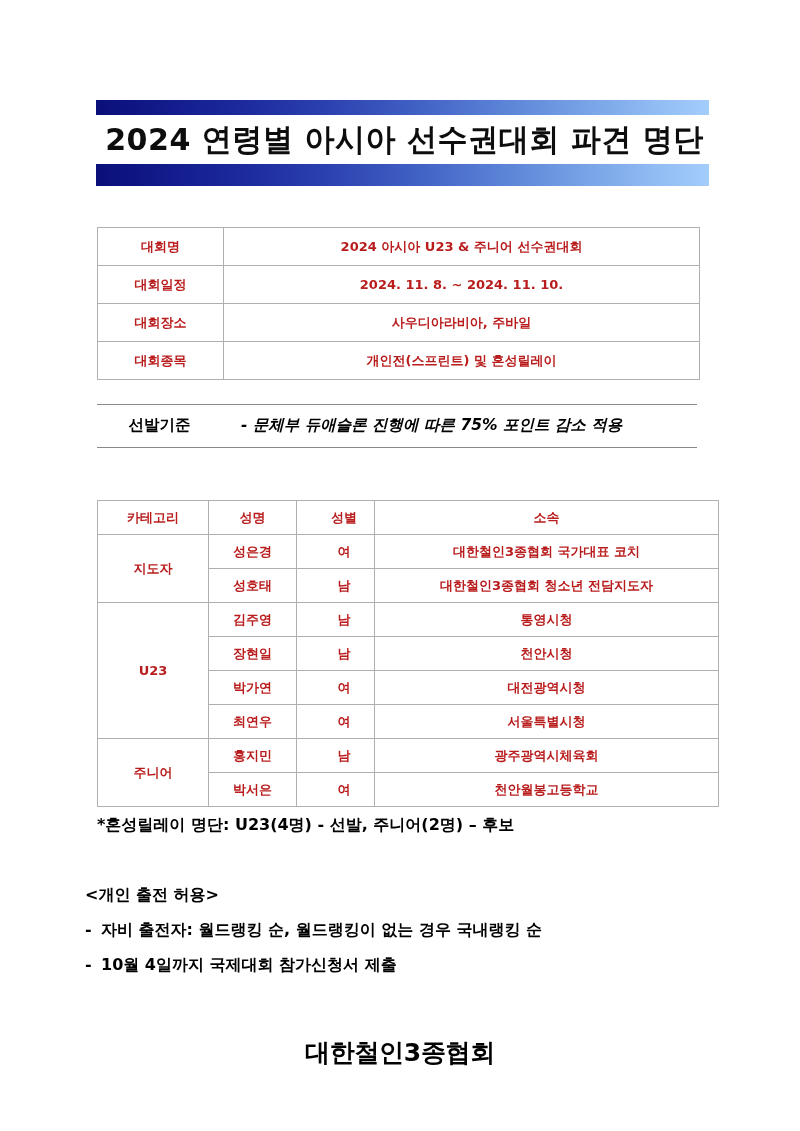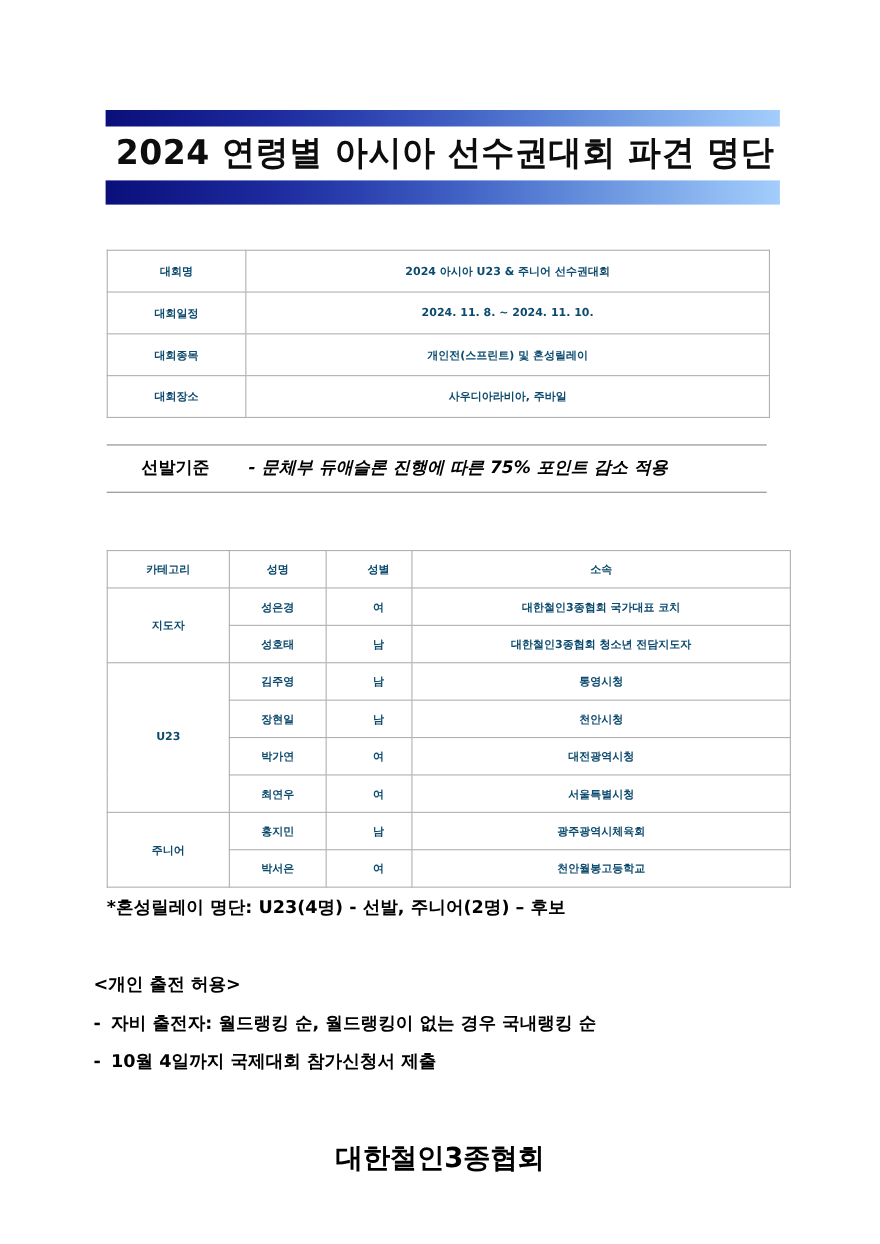--- a/index.html
+++ b/index.html
@@ -59,25 +59,25 @@
     transform: scaleX(0.97);
   }
 
   
   table {
     border-collapse: collapse;
     table-layout: fixed;
   }
   td {
     border: 1px solid #b0b0b0;
-    font-size: 10px;
+    font-size: 13px;
     font-weight: bold;
     text-align: center;
     vertical-align: middle;
-    color: #0c4a6e;
+    color: #b91c1c;
     padding: 0;
   }
 
   
   .info-table {
     position: absolute;
     left: 97px;
     top: 227px;
     width: 600px;
     border: 1px solid #2b2b2b;
@@ -93,20 +93,21 @@
     position: absolute;
     left: 97px;
     top: 404px;
     width: 600px;
     border-top: 1px solid #8a8a8a;
     border-bottom: 1px solid #8a8a8a;
     display: flex;
     align-items: center;
     box-sizing: border-box;
     padding: 7px 0 8px 0;
+    gap: 15px;
   }
   .criteria-label {
     width: 125px;
     flex: 0 0 125px;
     text-align: center;
     font-size: 15.5px;
     font-weight: bold;
   }
   .criteria-body {
     flex: 1 1 auto;
@@ -190,26 +191,26 @@
     <tbody>
       <tr>
         <td class="label">대회명</td>
         <td class="value">2024 아시아 U23 &amp; 주니어 선수권대회</td>
       </tr>
       <tr>
         <td class="label">대회일정</td>
         <td class="value">2024. 11. 8. ~ 2024. 11. 10.</td>
       </tr>
       <tr>
+        <td class="label">대회장소</td>
+        <td class="value">사우디아라비아, 주바일</td>
+      </tr>
+      <tr>
         <td class="label">대회종목</td>
         <td class="value">개인전(스프린트) 및 혼성릴레이</td>
-      </tr>
-      <tr>
-        <td class="label">대회장소</td>
-        <td class="value">사우디아라비아, 주바일</td>
       </tr>
     </tbody>
   </table>
 
   <div class="criteria">
     <div class="criteria-label">선발기준</div>
     <div class="criteria-body">
       <div class="line2">- 문체부 듀애슬론 진행에 따른 75% 포인트 감소 적용</div>
     </div>
   </div>

